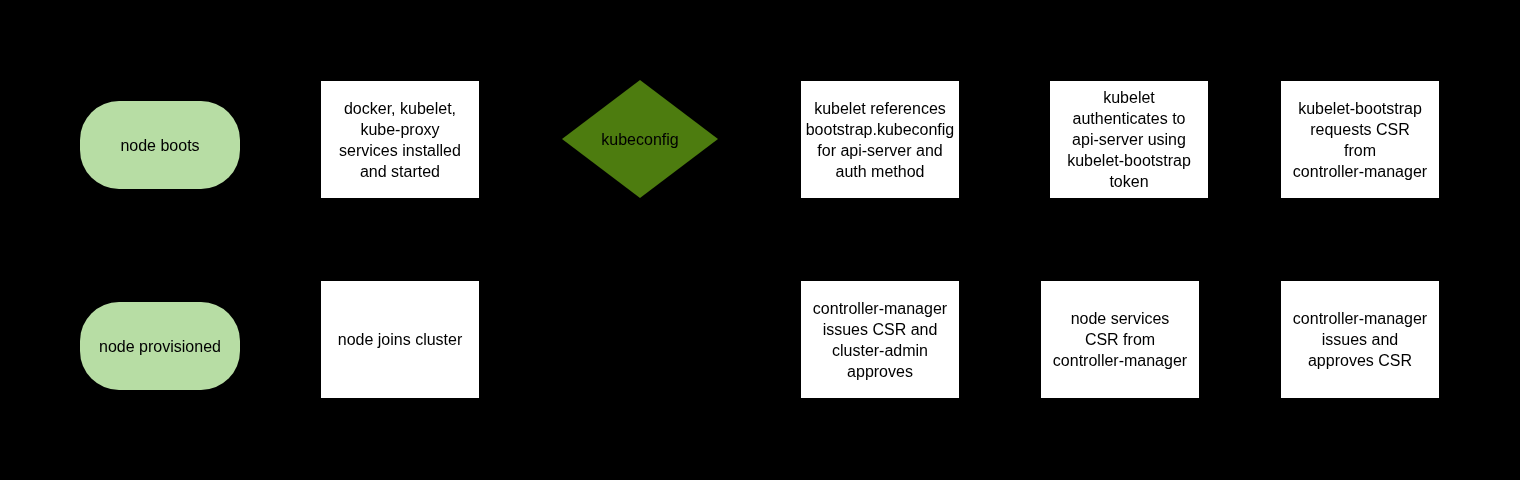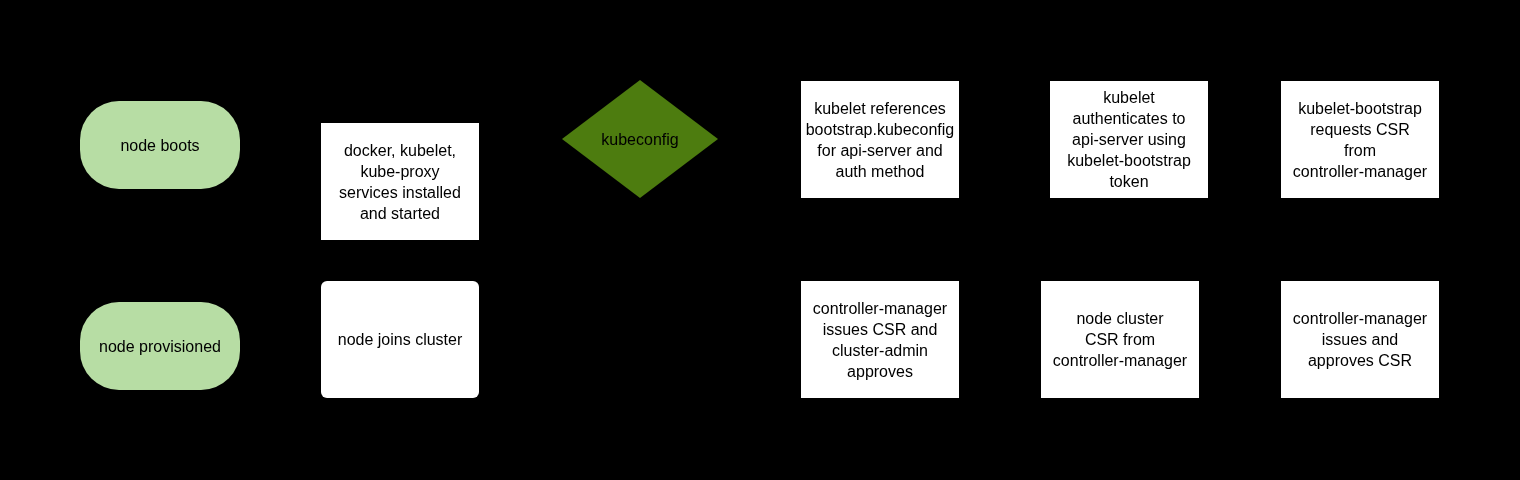--- a/index.html
+++ b/index.html
@@ -40,28 +40,28 @@
     border-radius: 39px;
   }
   .decision {
     width: 156px;
     height: 118px;
     background: #4d7c0f;
     clip-path: polygon(50% 0%, 100% 50%, 50% 100%, 0% 50%);
   }
   
   .pos-n1  { left: 80px;   top: 101px; }
-  .pos-n2  { left: 321px;  top: 81px; margin-top: 42px;  }
+  .pos-n2  { left: 321px;  top: 81px;  }
   .pos-n3  { left: 562px;  top: 80px;  }
   .pos-n4  { left: 801px;  top: 81px;  }
   .pos-n5  { left: 1050px; top: 81px;  }
   .pos-n6  { left: 1281px; top: 81px;  }
   
   .pos-n7  { left: 80px;   top: 302px; }
-  .pos-n8  { left: 321px;  top: 281px; border-radius: 6px; }
+  .pos-n8  { left: 321px;  top: 281px; }
   .pos-n9  { left: 561px;  top: 281px; }
   .pos-n10 { left: 801px;  top: 281px; }
   .pos-n11 { left: 1041px; top: 281px; }
   .pos-n12 { left: 1281px; top: 281px; }
 </style>
 </head>
 <body>
 
 <div class="canvas">
 
@@ -112,21 +112,21 @@
 
 
   <div class="node process pos-n10">
     <span>controller-manager
 issues CSR and
 cluster-admin
 approves</span>
   </div>
 
   <div class="node process pos-n11">
-    <span>node cluster
+    <span>node services
 CSR from
 controller-manager</span>
   </div>
 
   <div class="node process pos-n12">
     <span>controller-manager
 issues and
 approves CSR</span>
   </div>
 

